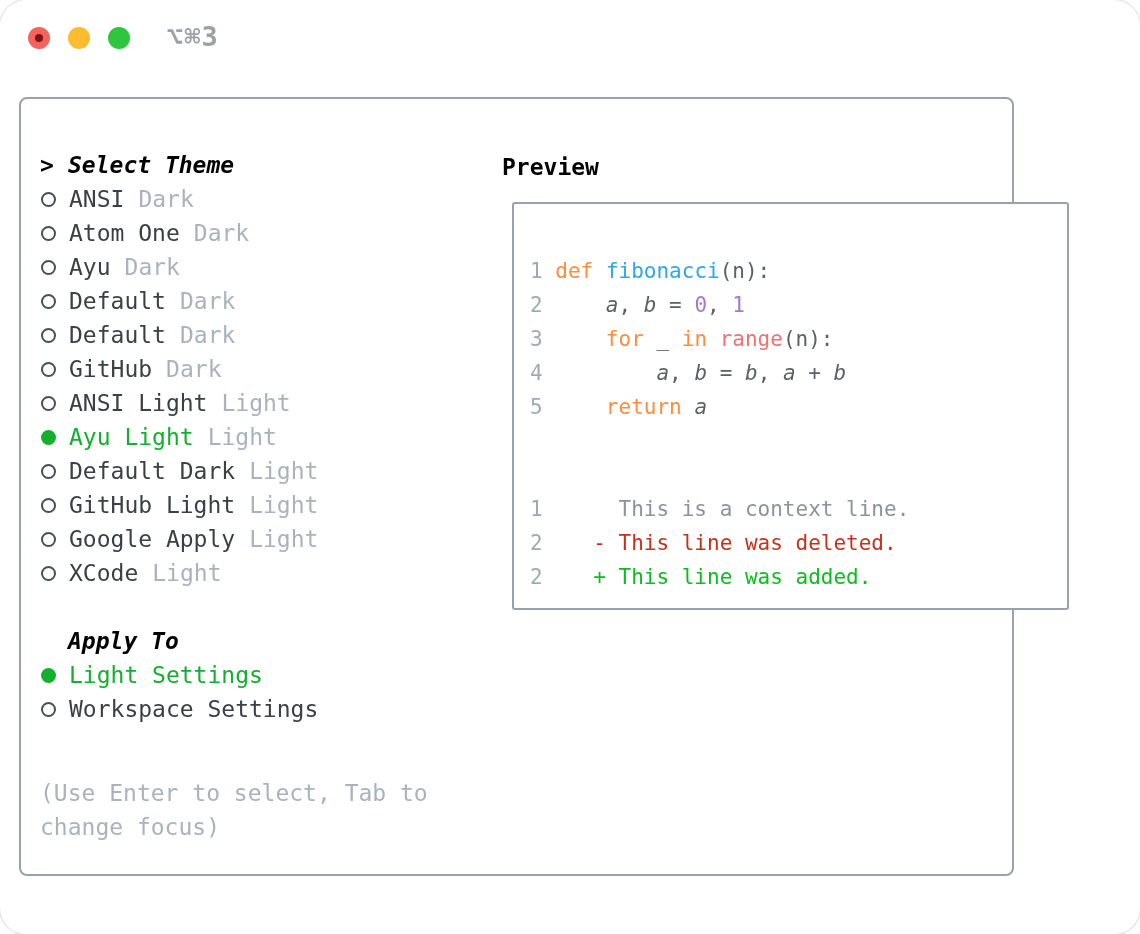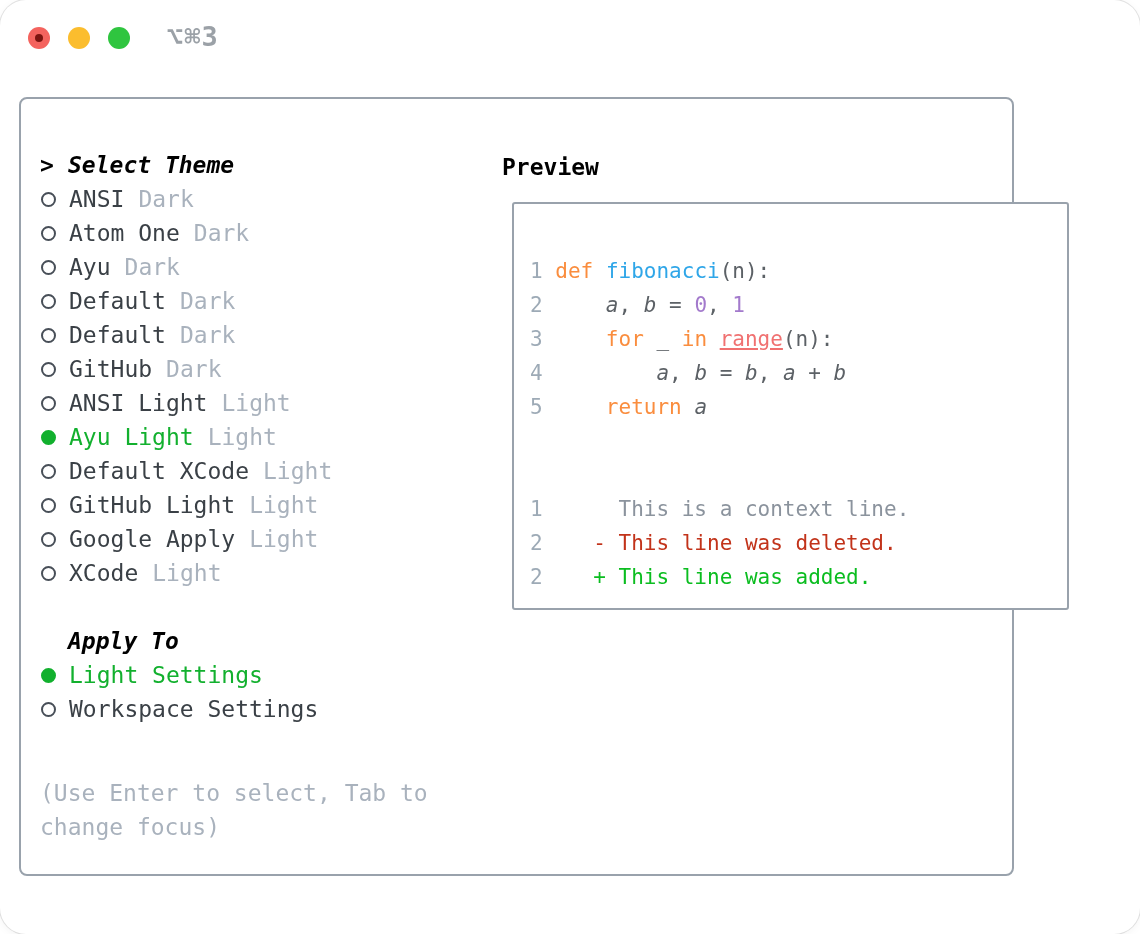--- a/index.html
+++ b/index.html
@@ -59,21 +59,21 @@
     border:2px solid var(--panel-border);border-radius:3px;box-sizing:border-box;
     padding:50px 0 0 16px;font-size:21px;line-height:34px;overflow:hidden;
     background:#fff;
   }
   .cl{white-space:pre;height:34px;}
   .ln{display:inline-block;width:2ch;color:var(--line-number);}
   .spacer68{height:68px;}
   .tok-plain{color:var(--code-plain);}
   .tok-keyword{color:var(--keyword);}
   .tok-function{color:var(--function);}
-  .tok-special{color:var(--special);text-decoration:underline;}
+  .tok-special{color:var(--special);}
   .tok-number{color:var(--number);}
   .tok-variable{color:var(--code-plain);font-style:italic;}
   .diff-context{color:var(--diff-context);text-align:right;}
   .diff-deleted{color:var(--diff-deleted);margin-top:20px;}
   .diff-added{color:var(--diff-added);}
 </style>
 </head>
 <body>
 
 <div class="window">
@@ -128,21 +128,21 @@
           <span class="name">ANSI Light</span>
           <span class="tag">Light</span>
         </div>
         <div class="mrow">
           <span class="radio sel"></span>
           <span class="name sel">Ayu Light</span>
           <span class="tag">Light</span>
         </div>
         <div class="mrow">
           <span class="radio"></span>
-          <span class="name">Default XCode</span>
+          <span class="name">Default Dark</span>
           <span class="tag">Light</span>
         </div>
         <div class="mrow">
           <span class="radio"></span>
           <span class="name">GitHub Light</span>
           <span class="tag">Light</span>
         </div>
         <div class="mrow">
           <span class="radio"></span>
           <span class="name">Google Apply</span>

